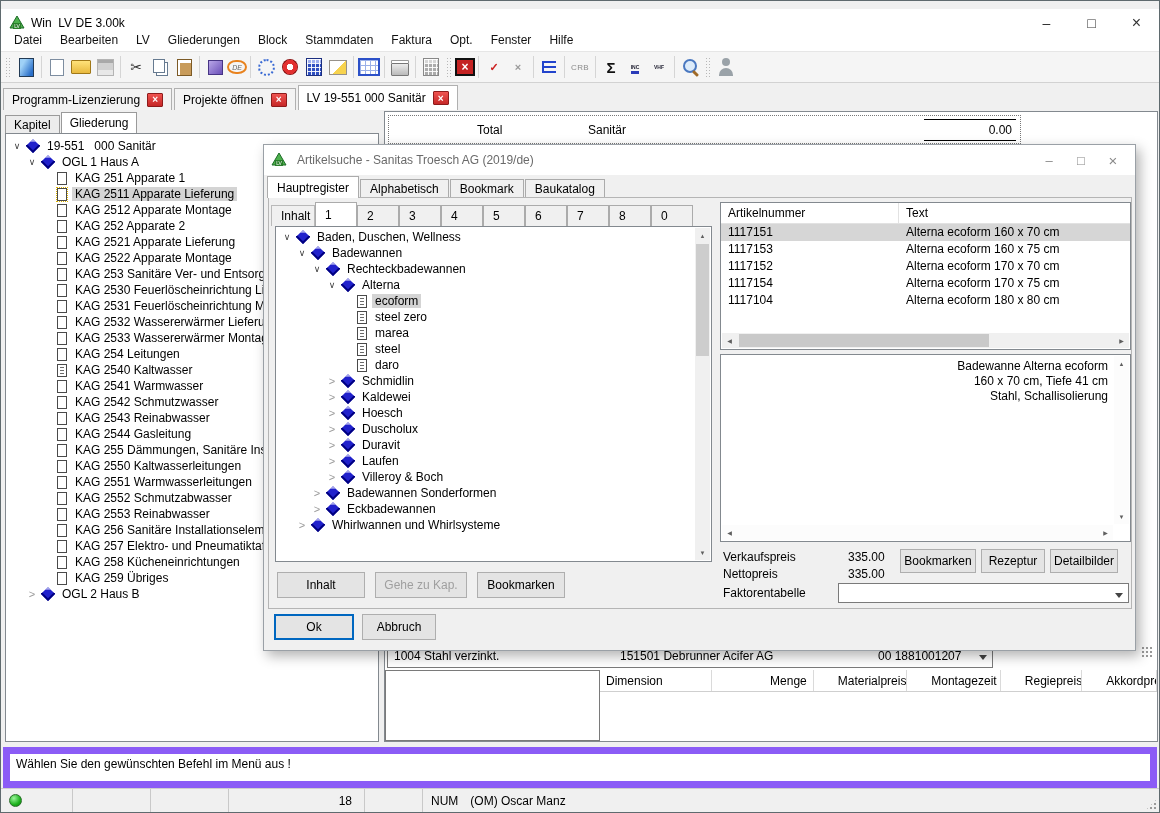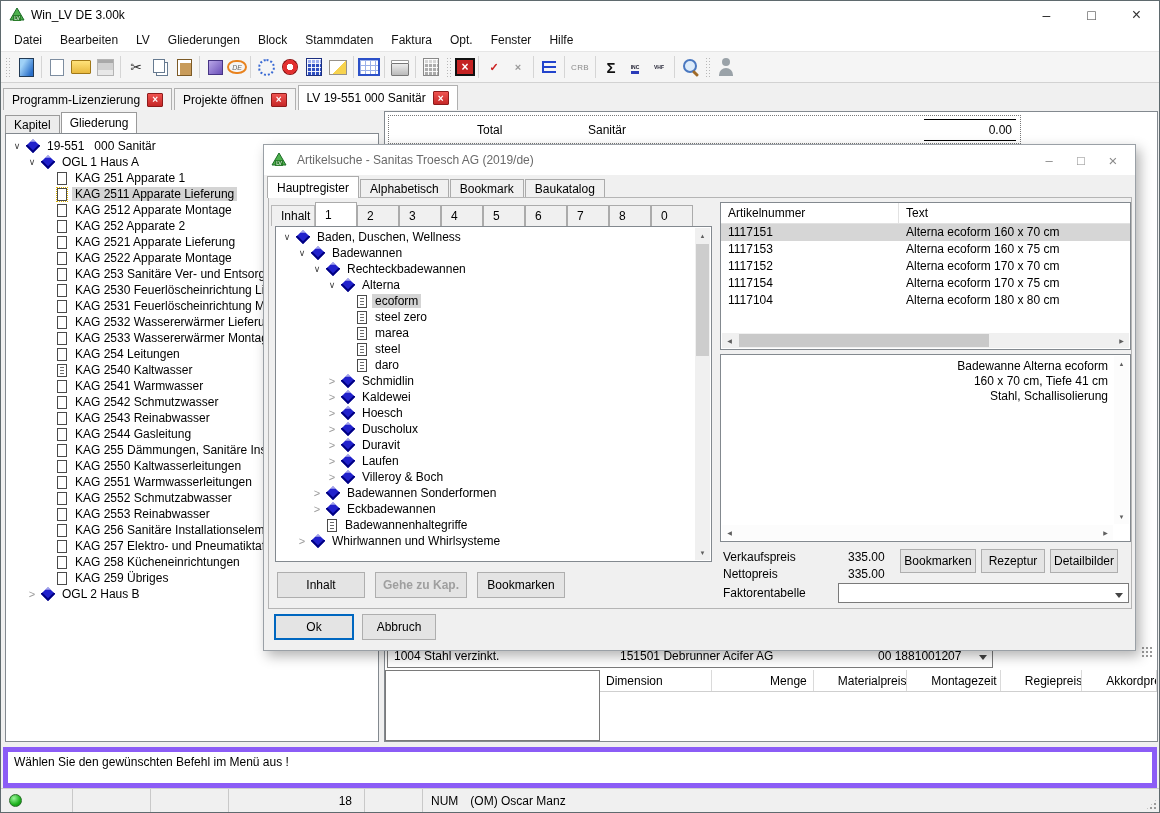--- a/index.html
+++ b/index.html
@@ -1,21 +1,21 @@
 <!DOCTYPE html>
 <html><head>
 <meta charset="utf-8">
 <style>
   * { box-sizing: border-box; margin:0; padding:0; }
   html,body { width:1160px; height:813px; }
   body { font-family:"Liberation Sans", sans-serif; font-size:12px; color:#000; background:#fff; overflow:hidden; }
   .window { position:relative; width:1160px; height:813px; border:1px solid #5f6a6e; background:#f0f0f0; overflow:hidden; }
 
   
-  .titlebar { position:absolute; left:0; top:0; width:100%; height:28px; background:#fff; display:flex; align-items:center; }
+  .titlebar { position:absolute; left:0; top:8px; width:100%; height:28px; background:#fff; display:flex; align-items:center; }
   .app-icon { width:16px; height:16px; margin:0 6px 0 8px; }
   .title-text { font-size:12px; color:#000; }
   .win-controls { position:absolute; right:0; top:0; height:28px; display:flex; }
   .win-btn { width:45px; height:28px; display:flex; align-items:center; justify-content:center; font-size:14px; color:#333; }
 
   
   .menubar { position:absolute; left:0; top:28px; width:100%; height:22px; background:#fff; display:flex; align-items:center; padding-left:4px; }
   .menu-item { padding:2px 9px; color:#111; }
 
   
@@ -96,21 +96,21 @@
   .combo-f3 { position:absolute; left:490px; top:3px; }
   .arrow-down { position:absolute; right:5px; top:9px; width:0; height:0; border-left:4px solid transparent; border-right:4px solid transparent; border-top:5px solid #444; }
   .dots-grip { position:absolute; left:756px; top:534px; width:13px; height:13px; background-image:radial-gradient(#9a9a9a 30%, transparent 34%); background-size:4px 4px; }
   .empty-box { position:absolute; left:0px; top:558px; width:215px; height:71px; border:1px solid #7a7a7a; background:#fff; }
   .dim-table { position:absolute; left:215px; top:558px; width:557px; height:71px; background:#fff; }
   .dim-head { display:flex; height:22px; border-bottom:1px solid #cfcfcf;gap:18px; }
   .dim-cell { padding:4px 6px 0 6px; border-right:1px solid #dadada; white-space:nowrap; overflow:hidden; }
   .dim-cell.r { text-align:right; }
 
   
-  .status-msg { position:absolute; left:2px; top:746px; width:1154px; height:41px; border:5px solid #8b5cf6; background:#fff; padding:3px 6px; }
+  .status-msg { position:absolute; left:2px; top:746px; width:1154px; height:41px; border:7px solid #8b5cf6; background:#fff; padding:3px 6px; }
 
   
   .statusbar { position:absolute; left:0; bottom:0; width:100%; height:24px; background:#f0f0f0; border-top:1px solid #d0cfcd; display:flex; align-items:center; }
   .sb-cell { height:100%; display:flex; align-items:center; border-right:1px solid #c9c9c9; }
   .led { width:13px; height:13px; border-radius:50%; margin-left:8px; background:radial-gradient(circle at 35% 30%, #9bf59b, #1db21d 60%, #0c7d0c); border:1px solid #2a6e2a; }
   .resize-grip { position:absolute; right:1px; bottom:1px; width:13px; height:13px; background-image:radial-gradient(#9a9a9a 30%, transparent 34%); background-size:4px 4px; clip-path:polygon(100% 0, 100% 100%, 0 100%); }
 
   
   .dialog { position:absolute; left:262px; top:143px; width:873px; height:507px; background:#f0f0f0; border:1px solid #9aa0a6; box-shadow:4px 5px 12px rgba(0,0,0,.3); z-index:10; }
   .dlg-titlebar { position:relative; height:30px; background:#fff; display:flex; align-items:center; }
@@ -127,21 +127,21 @@
   .ntab.active { background:#fff; height:24px; z-index:2; }
   .dlg-tree { position:absolute; left:6px; top:28px; width:437px; height:336px; border:1px solid #83898f; background:#fff; overflow:hidden; }
   .dlg-tree-rows { position:absolute; inset:2px 17px 0 0; overflow:hidden; }
   .sbv { position:absolute; top:1px; bottom:1px; right:1px; width:15px; background:#f0f0f0; }
   .sb-ar { position:absolute; width:15px; height:15px; font-size:6px; color:#5f5f5f; display:flex; align-items:center; justify-content:center; }
   .sb-ar.top { top:0; } .sb-ar.bot { bottom:0; } .sb-ar.lft { left:0; } .sb-ar.rgt { right:0; }
   .sbv .thumb { position:absolute; left:1px; right:1px; top:16px; height:112px; background:#cdcdcd; }
   .tree-btnrow { position:absolute; left:8px; top:374px; display:flex; gap:10px; }
   .btn { height:26px; background:#e4e4e4; border:1px solid #aeaeae; display:flex; align-items:center; justify-content:center; }
   .btn.disabled { color:#9f9f9f; }
-  .w88 { width:88px; } .w92 { width:92px;font-weight:bold; }
+  .w88 { width:88px; } .w92 { width:92px; }
 
   .art-table { position:absolute; left:451px; top:4px; width:411px; height:148px; border:1px solid #83898f; background:#fff; }
   .at-head { display:flex; height:21px; border-bottom:1px solid #e2e2e2; }
   .at-c1 { width:178px; padding:3px 0 0 7px; border-right:1px solid #e2e2e2; }
   .at-c2 { flex:1; padding:3px 0 0 7px; }
   .at-row { display:flex; height:17px; }
   .at-row.selected { background:#d6d6d6; }
   .at-row .at-c1, .at-row .at-c2 { border-right:none; padding-top:1px; }
   .sbh { position:absolute; left:1px; right:1px; bottom:1px; height:15px; background:#f0f0f0; }
   .sbh .thumb { position:absolute; top:1px; bottom:1px; left:17px; width:250px; background:#c9c9c9; }
@@ -364,21 +364,20 @@
             <div class="trow"><span style="width: 64px; flex: 0 0 auto;"></span><span class="chev"></span><span class="ticon icon-doclines"></span><span class="lbl">daro</span></div>
             <div class="trow"><span style="width: 49px; flex: 0 0 auto;"></span><span class="chev closed">&gt;</span><span class="ticon icon-book"></span><span class="lbl">Schmidlin</span></div>
             <div class="trow"><span style="width: 49px; flex: 0 0 auto;"></span><span class="chev closed">&gt;</span><span class="ticon icon-book"></span><span class="lbl">Kaldewei</span></div>
             <div class="trow"><span style="width: 49px; flex: 0 0 auto;"></span><span class="chev closed">&gt;</span><span class="ticon icon-book"></span><span class="lbl">Hoesch</span></div>
             <div class="trow"><span style="width: 49px; flex: 0 0 auto;"></span><span class="chev closed">&gt;</span><span class="ticon icon-book"></span><span class="lbl">Duscholux</span></div>
             <div class="trow"><span style="width: 49px; flex: 0 0 auto;"></span><span class="chev closed">&gt;</span><span class="ticon icon-book"></span><span class="lbl">Duravit</span></div>
             <div class="trow"><span style="width: 49px; flex: 0 0 auto;"></span><span class="chev closed">&gt;</span><span class="ticon icon-book"></span><span class="lbl">Laufen</span></div>
             <div class="trow"><span style="width: 49px; flex: 0 0 auto;"></span><span class="chev closed">&gt;</span><span class="ticon icon-book"></span><span class="lbl">Villeroy &amp; Boch</span></div>
             <div class="trow"><span style="width: 34px; flex: 0 0 auto;"></span><span class="chev closed">&gt;</span><span class="ticon icon-book"></span><span class="lbl">Badewannen Sonderformen</span></div>
             <div class="trow"><span style="width: 34px; flex: 0 0 auto;"></span><span class="chev closed">&gt;</span><span class="ticon icon-book"></span><span class="lbl">Eckbadewannen</span></div>
-            <div class="trow"><span style="width: 34px; flex: 0 0 auto;"></span><span class="chev"></span><span class="ticon icon-doclines"></span><span class="lbl">Badewannenhaltegriffe</span></div>
             <div class="trow"><span style="width: 19px; flex: 0 0 auto;"></span><span class="chev closed">&gt;</span><span class="ticon icon-book"></span><span class="lbl">Whirlwannen und Whirlsysteme</span></div>
           </div>
         <div class="sbv">
           <span class="sb-ar top">▲</span>
           <span class="thumb"></span>
           <span class="sb-ar bot">▼</span>
         </div>
       </div>
       <div class="tree-btnrow" id="treeBtns">
           <span class="btn w88">Inhalt</span>

